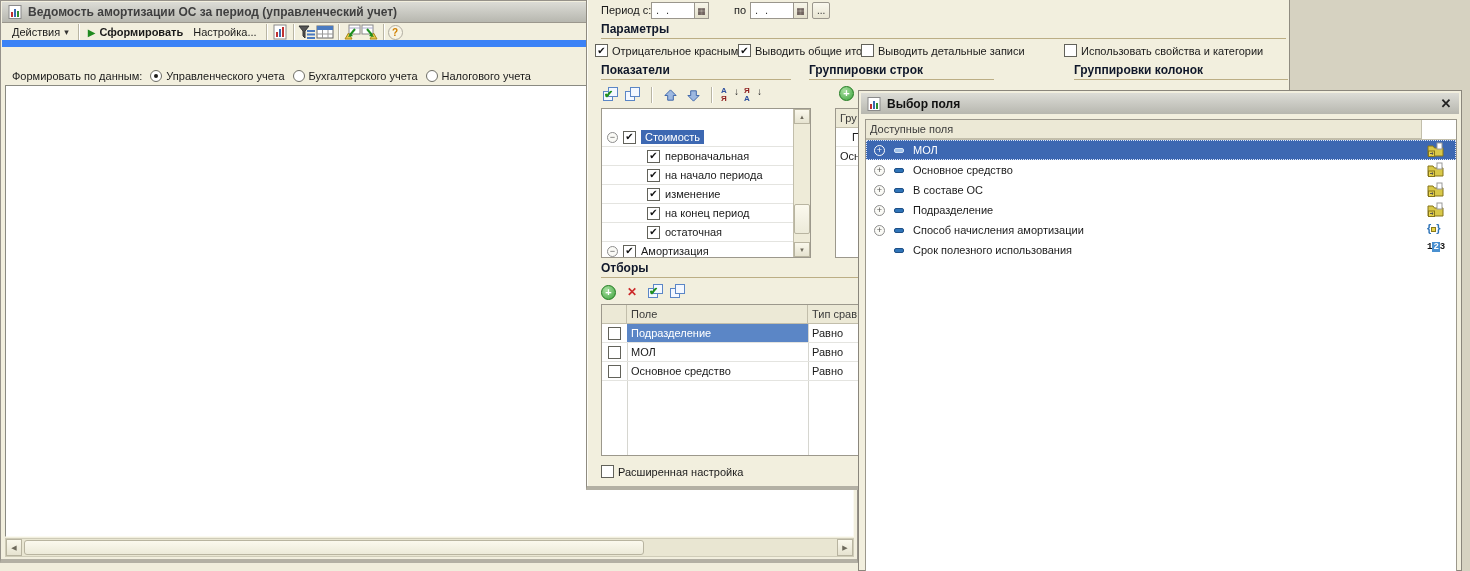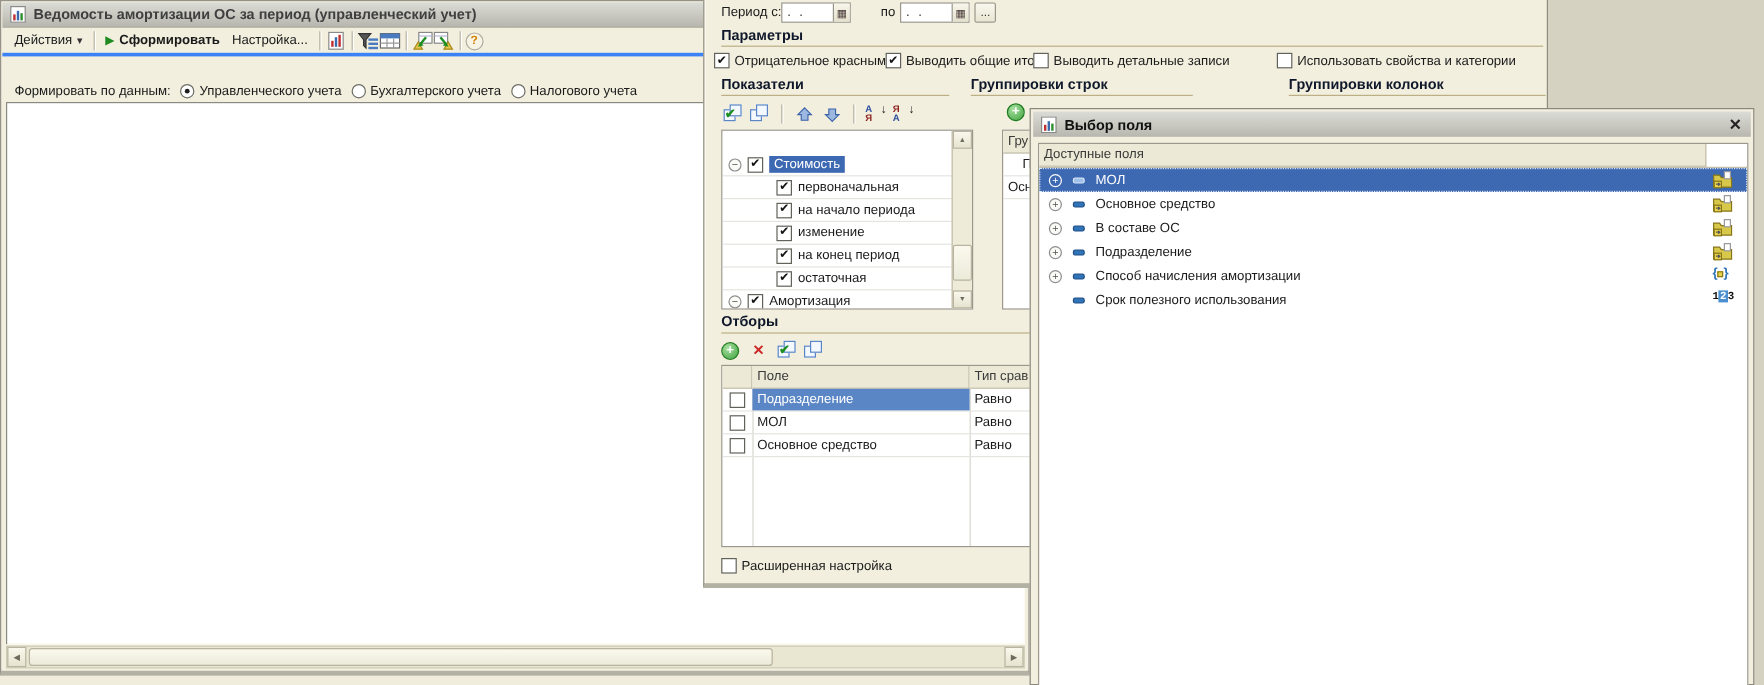--- a/index.html
+++ b/index.html
@@ -30,21 +30,21 @@
     display:flex; align-items:center; gap:6px; padding:0 5px; }
   .titlebar .ttl { font-weight:bold; font-size:12px; color:#3f3f3f; white-space:nowrap; }
   #picker-win .titlebar { left:2px; top:2px; right:2px; border-bottom:none; }
   #picker-win .titlebar .ttl { color:#111; }
   .close-x { margin-left:auto; font-size:13px; font-weight:bold; color:#222;
     width:16px; text-align:center; cursor:default; }
 
   
   .toolbar { position:absolute; left:1px; top:23px; right:1px; height:23px;
     display:flex; align-items:center; padding:0 5px;
-    border-bottom:3px solid #3b82f6; }
+    border-bottom:7px solid #3b82f6; }
   .tbtn { display:flex; align-items:center; gap:4px; padding:2px 5px; white-space:nowrap; }
   .bold { font-weight:bold; }
   .sep { width:1px; height:16px; background:#b9b5a3; box-shadow:1px 0 0 #ffffff; margin:0 4px; }
   .drop { font-size:9px; color:#333; }
   .play { color:#1f8a1f; font-size:10px; }
   .ico { display:inline-flex; align-items:center; justify-content:center; width:18px; height:16px; }
 
   
   .radio { width:12px; height:12px; border:1px solid #6e6e66; border-radius:50%;
     background:#fff; position:relative; display:inline-block; vertical-align:-2px; }

